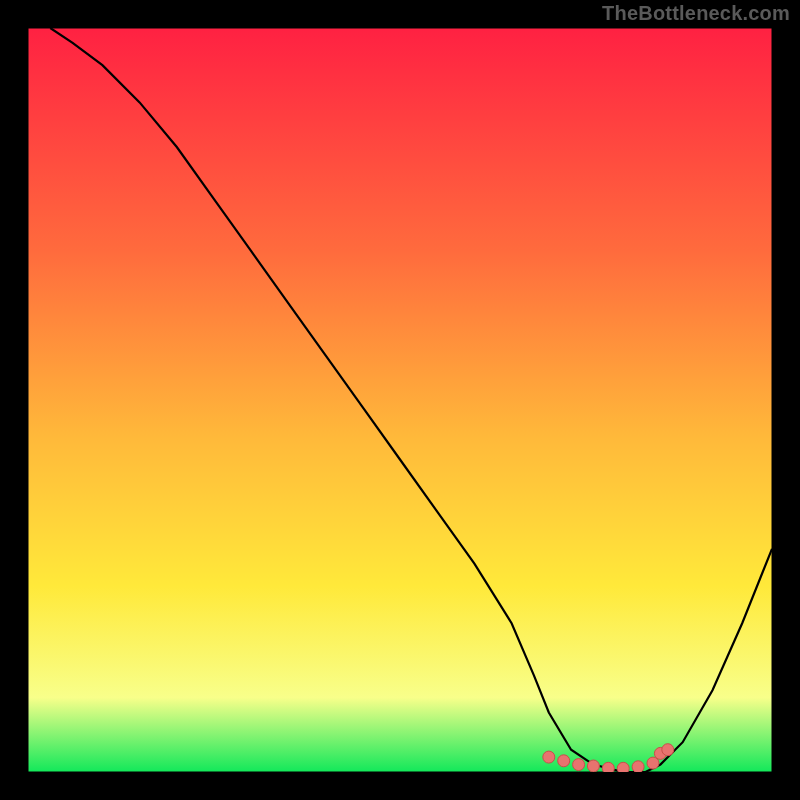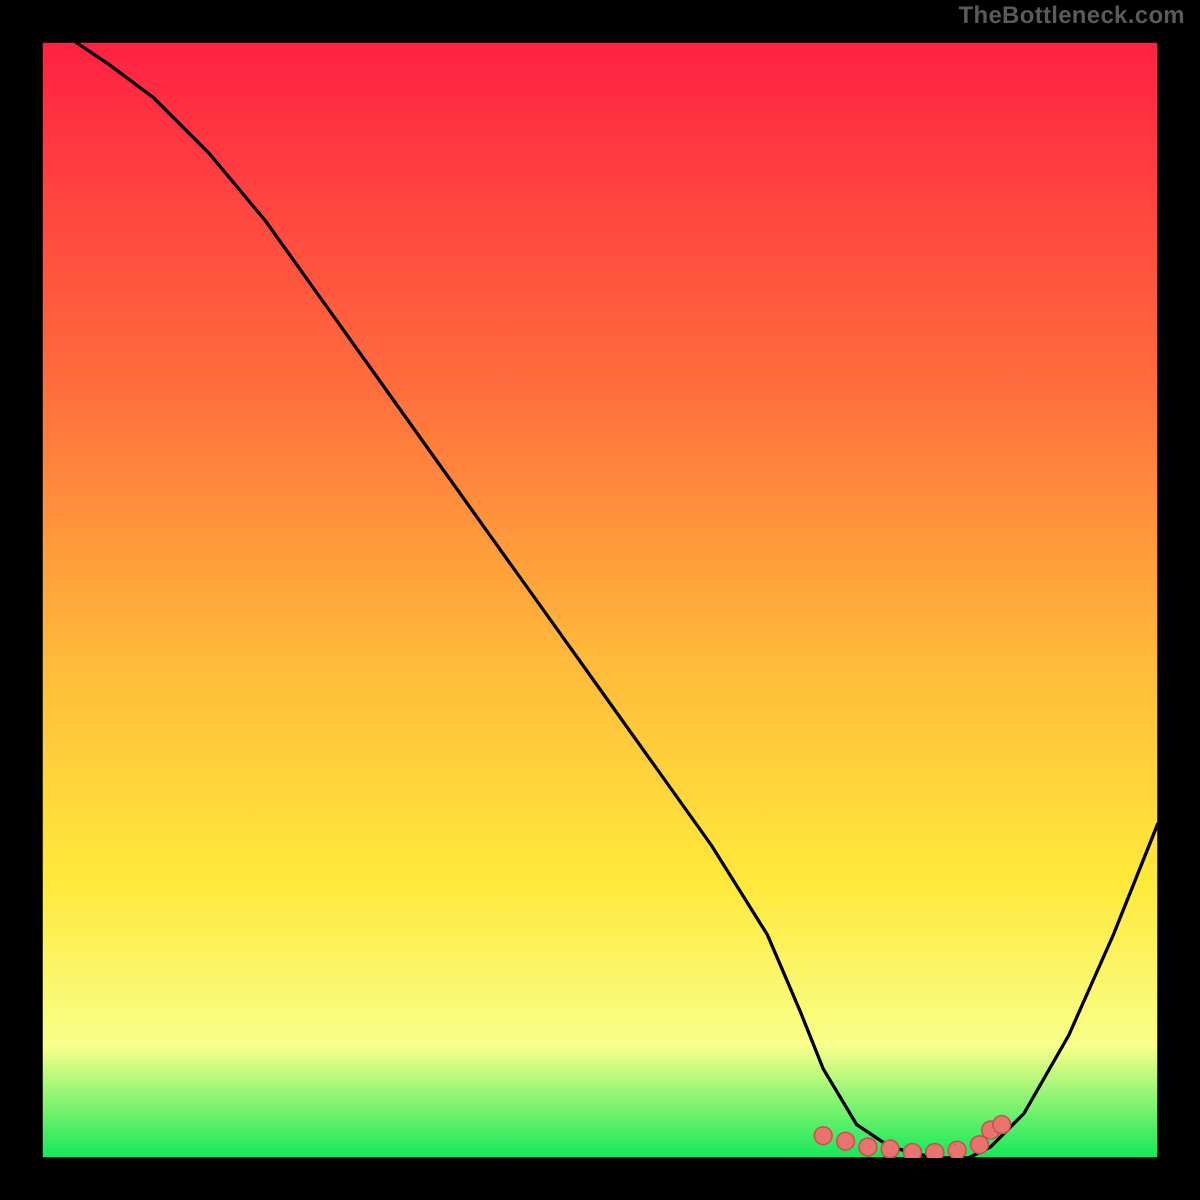--- a/index.html
+++ b/index.html
@@ -15,21 +15,21 @@
     position: relative;
     width: 800px;
     height: 800px;
     background: #000;
   }
   .watermark {
     position: absolute;
     top: 2px;
     right: 10px;
     color: #5a5a5a;
-    font-size: 16px;
+    font-size: 20px;
     font-weight: 600;
     letter-spacing: 0.2px;
     z-index: 5;
   }
   svg.chart {
     position: absolute;
     top: 0;
     left: 0;
   }
 </style>

